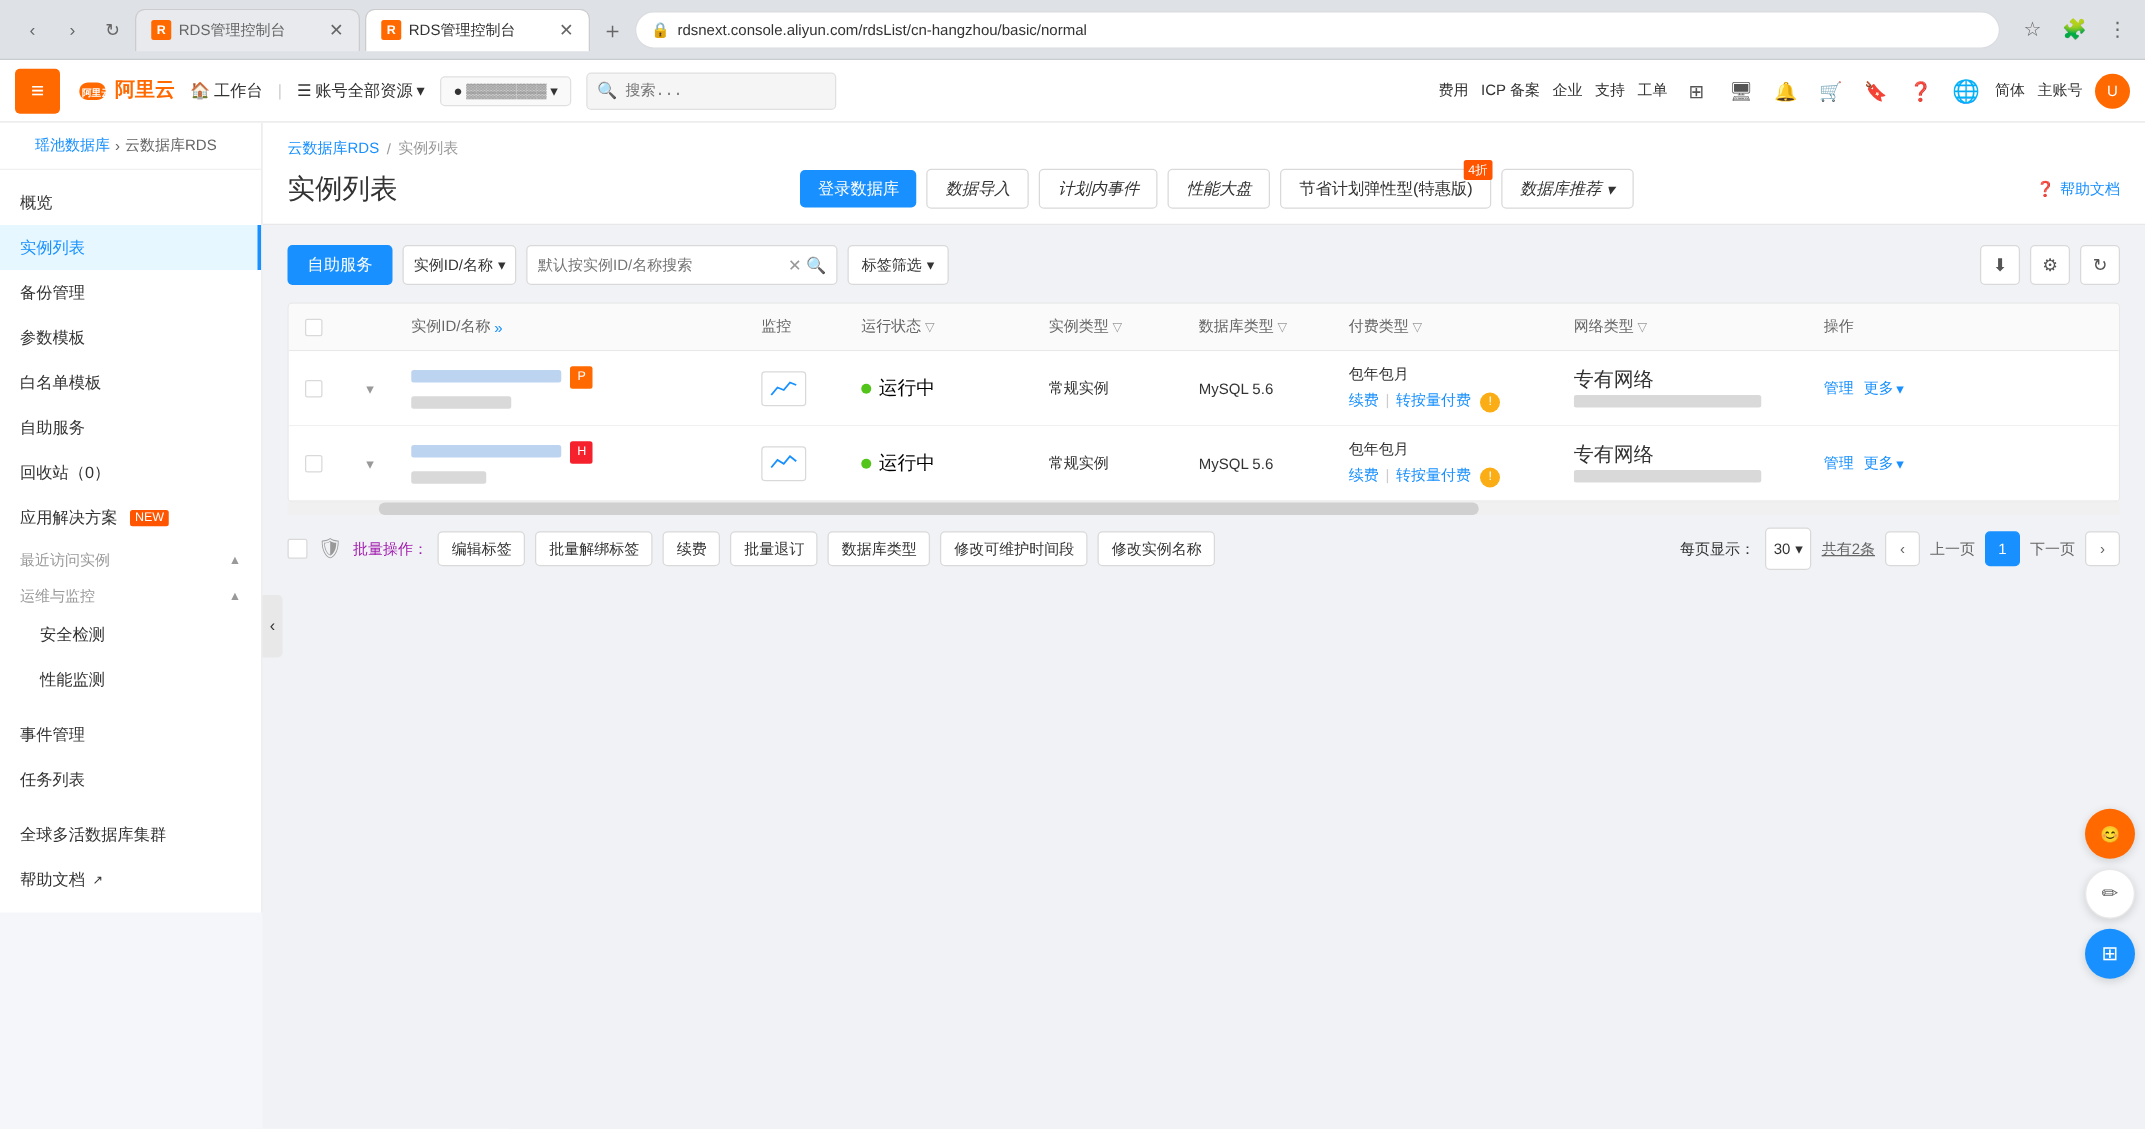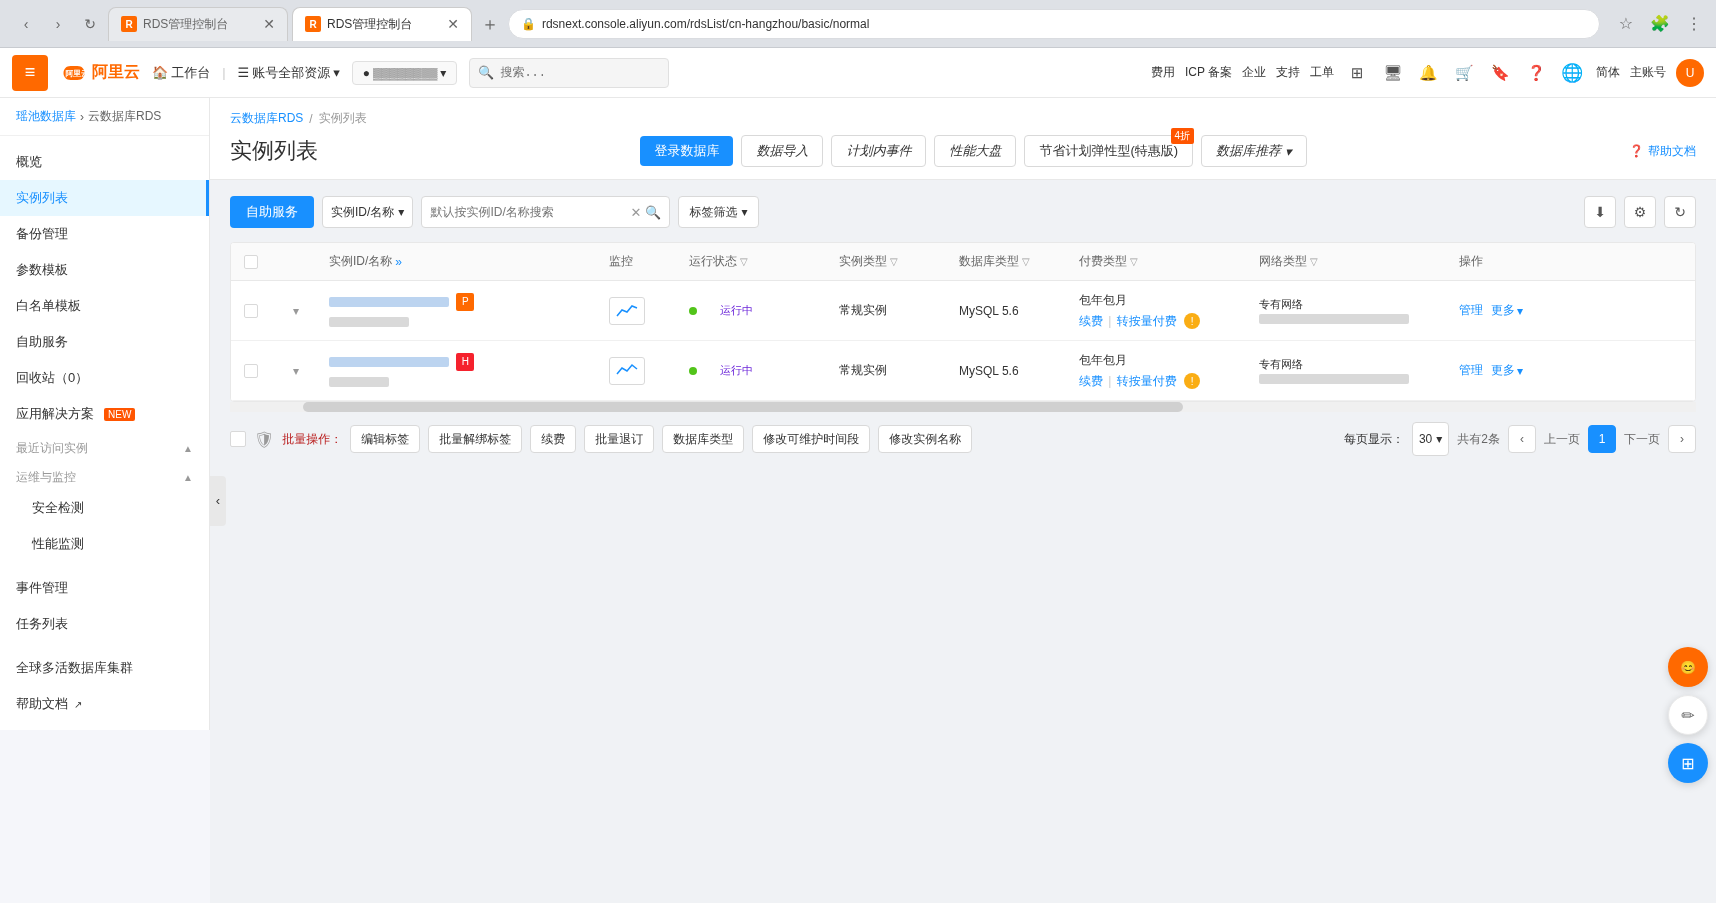--- a/index.html
+++ b/index.html
@@ -34,21 +34,21 @@
     .nav-icon-btn { width: 26px; height: 26px; display: flex; align-items: center; justify-content: center; cursor: pointer; color: #555; font-size: 15px; position: relative; }
     .lang-btn { font-size: 12px; color: #333; cursor: pointer; }
     .avatar { width: 28px; height: 28px; border-radius: 50%; background: #ff6900; display: flex; align-items: center; justify-content: center; color: white; font-size: 12px; }
     .account-text { font-size: 12px; color: #333; }
 
     
     .app-layout { display: flex; height: calc(100vh - 98px); overflow: hidden; }
 
     
     .sidebar { width: 210px; background: #fff; border-right: 1px solid #e8e8e8; overflow-y: auto; flex-shrink: 0; }
-    .sidebar-breadcrumb { display: flex; align-items: center; padding: 10px 16px; font-size: 12px; color: #666; gap: 4px; border-bottom: 1px solid #f0f0f0; }
+    .sidebar-breadcrumb { display: flex; align-items: center; padding: 10px 28px; font-size: 12px; color: #666; gap: 4px; border-bottom: 1px solid #f0f0f0; }
     .sidebar-breadcrumb a { color: #1890ff; cursor: pointer; }
     .sidebar-menu { padding: 8px 0; }
     .sidebar-item { padding: 9px 16px; font-size: 13px; color: #333; cursor: pointer; display: flex; align-items: center; gap: 6px; }
     .sidebar-item.active { background: #e6f7ff; color: #1890ff; font-weight: 500; border-right: 3px solid #1890ff; }
     .sidebar-item-indent { padding-left: 32px; }
     .sidebar-section { padding: 8px 16px 4px; font-size: 12px; color: #999; display: flex; align-items: center; justify-content: space-between; cursor: pointer; }
     .sidebar-section-icon { font-size: 10px; transition: transform 0.2s; }
     .badge-new { background: #f50; color: white; font-size: 10px; padding: 1px 4px; border-radius: 2px; margin-left: 4px; }
 
     
@@ -79,40 +79,40 @@
     .filter-icon-btn { width: 32px; height: 32px; border: 1px solid #d9d9d9; border-radius: 4px; background: #fff; display: flex; align-items: center; justify-content: center; cursor: pointer; font-size: 14px; color: #555; }
 
     
     .data-table { background: #fff; border-radius: 4px; overflow: hidden; border: 1px solid #e8e8e8; }
     .table-header { display: grid; grid-template-columns: 40px 50px 280px 80px 150px 120px 120px 180px 200px 140px; align-items: center; background: #fafafa; border-bottom: 1px solid #e8e8e8; padding: 10px 0; }
     .table-row { display: grid; grid-template-columns: 40px 50px 280px 80px 150px 120px 120px 180px 200px 140px; align-items: center; border-bottom: 1px solid #f0f0f0; padding: 10px 0; background: #fff; min-height: 60px; }
     .th { font-size: 12px; color: #666; font-weight: 500; padding: 0 8px; display: flex; align-items: center; gap: 3px; white-space: nowrap; }
     .td { font-size: 12px; color: #333; padding: 0 8px; }
     .filter-icon { font-size: 10px; color: #999; cursor: pointer; }
     .status-dot { width: 8px; height: 8px; border-radius: 50%; background: #52c41a; display: inline-block; flex-shrink: 0; }
-    .status-text { color: #6d28d9; font-size: 11px; margin-left: 17px; }
+    .status-text { color: #000000; font-size: 15px; }
     .status-cell { display: flex; align-items: center; gap: 6px; }
     .tag-icon { width: 18px; height: 18px; background: #ff6900; border-radius: 2px; color: white; font-size: 10px; display: inline-flex; align-items: center; justify-content: center; margin-left: 4px; }
     .tag-icon-h { background: #f5222d; }
     .monitor-icon { width: 36px; height: 28px; border: 1px solid #d9d9d9; border-radius: 3px; display: flex; align-items: center; justify-content: center; cursor: pointer; color: #1890ff; font-size: 16px; }
     .link-blue { color: #1890ff; cursor: pointer; font-size: 12px; }
     .op-links { display: flex; gap: 8px; align-items: center; }
     .more-btn { color: #1890ff; cursor: pointer; font-size: 12px; display: flex; align-items: center; gap: 2px; }
     .fee-badge { width: 16px; height: 16px; border-radius: 50%; background: #faad14; display: inline-flex; align-items: center; justify-content: center; color: white; font-size: 10px; margin-left: 4px; }
-    .network-main { color: #333; font-size: 11px; }
+    .network-main { color: #333; font-size: 16px; }
     .network-sub { color: #999; font-size: 11px; max-width: 180px; overflow: hidden; text-overflow: ellipsis; white-space: nowrap; }
     .scroll-track { height: 10px; background: #f0f0f0; margin: 0; }
     .scroll-thumb { height: 10px; width: 60%; background: #d0d0d0; border-radius: 5px; margin-left: 5%; }
 
     
     .batch-bar { display: flex; align-items: center; gap: 8px; padding: 10px 0; flex-wrap: wrap; }
-    .batch-label { font-size: 12px; color: #b91c1c; display: flex; align-items: center; gap: 6px; }
+    .batch-label { font-size: 12px; color: #a21caf; display: flex; align-items: center; gap: 6px; }
     .batch-btn { height: 28px; border: 1px solid #d9d9d9; border-radius: 4px; padding: 0 10px; font-size: 12px; background: #fff; cursor: pointer; color: #333; white-space: nowrap; }
     .pagination { margin-left: auto; display: flex; align-items: center; gap: 8px; font-size: 12px; color: #333; }
-    .page-info { color: #666; }
+    .page-info { color: #666; text-decoration: underline; }
     .page-btn { width: 28px; height: 28px; border: 1px solid #d9d9d9; border-radius: 4px; background: #fff; cursor: pointer; display: flex; align-items: center; justify-content: center; color: #666; font-size: 12px; }
     .page-btn.active { background: #1890ff; color: white; border-color: #1890ff; }
     .page-size-select { height: 28px; border: 1px solid #d9d9d9; border-radius: 4px; padding: 16px 6px; font-size: 12px; display: flex; align-items: center; gap: 4px; background: #fff; cursor: pointer; }
 
     
     .float-buttons { position: fixed; right: 8px; bottom: 120px; display: flex; flex-direction: column; gap: 8px; z-index: 200; }
     .float-btn { width: 40px; height: 40px; border-radius: 50%; border: 1px solid #e8e8e8; background: #fff; display: flex; align-items: center; justify-content: center; cursor: pointer; box-shadow: 0 2px 8px rgba(0,0,0,0.15); font-size: 16px; color: #666; }
     .float-btn-blue { background: #1890ff; color: white; border: none; }
     .float-avatar-btn { width: 40px; height: 40px; border-radius: 50%; overflow: hidden; background: #ff6900; display: flex; align-items: center; justify-content: center; cursor: pointer; box-shadow: 0 2px 8px rgba(0,0,0,0.15); }
 

